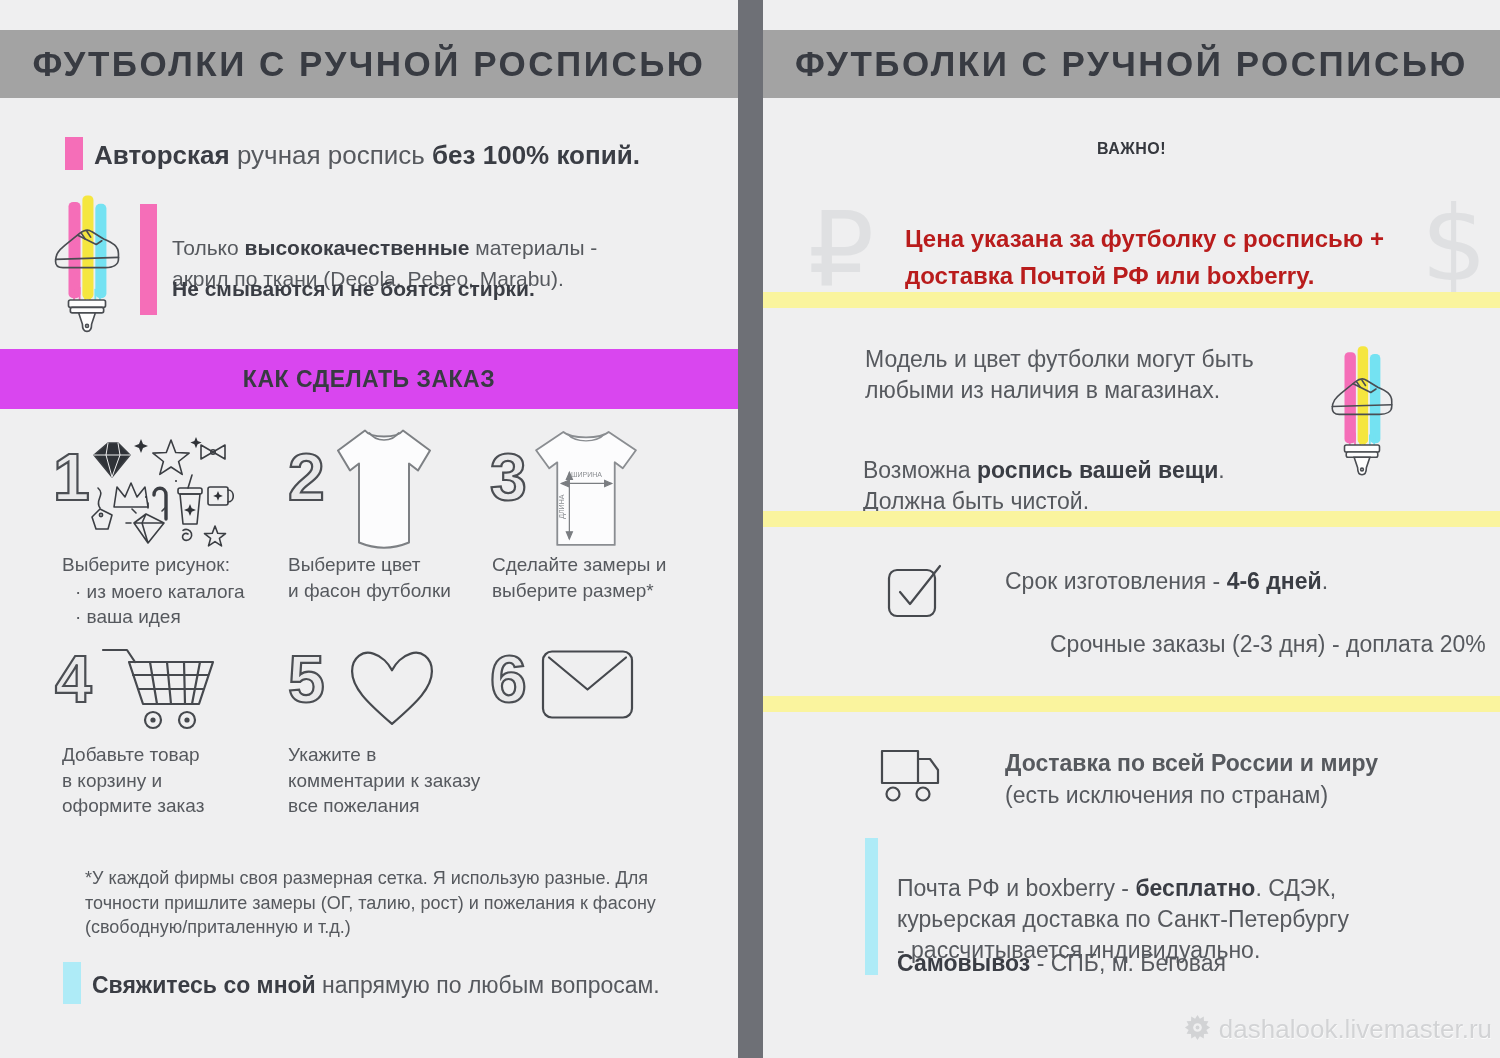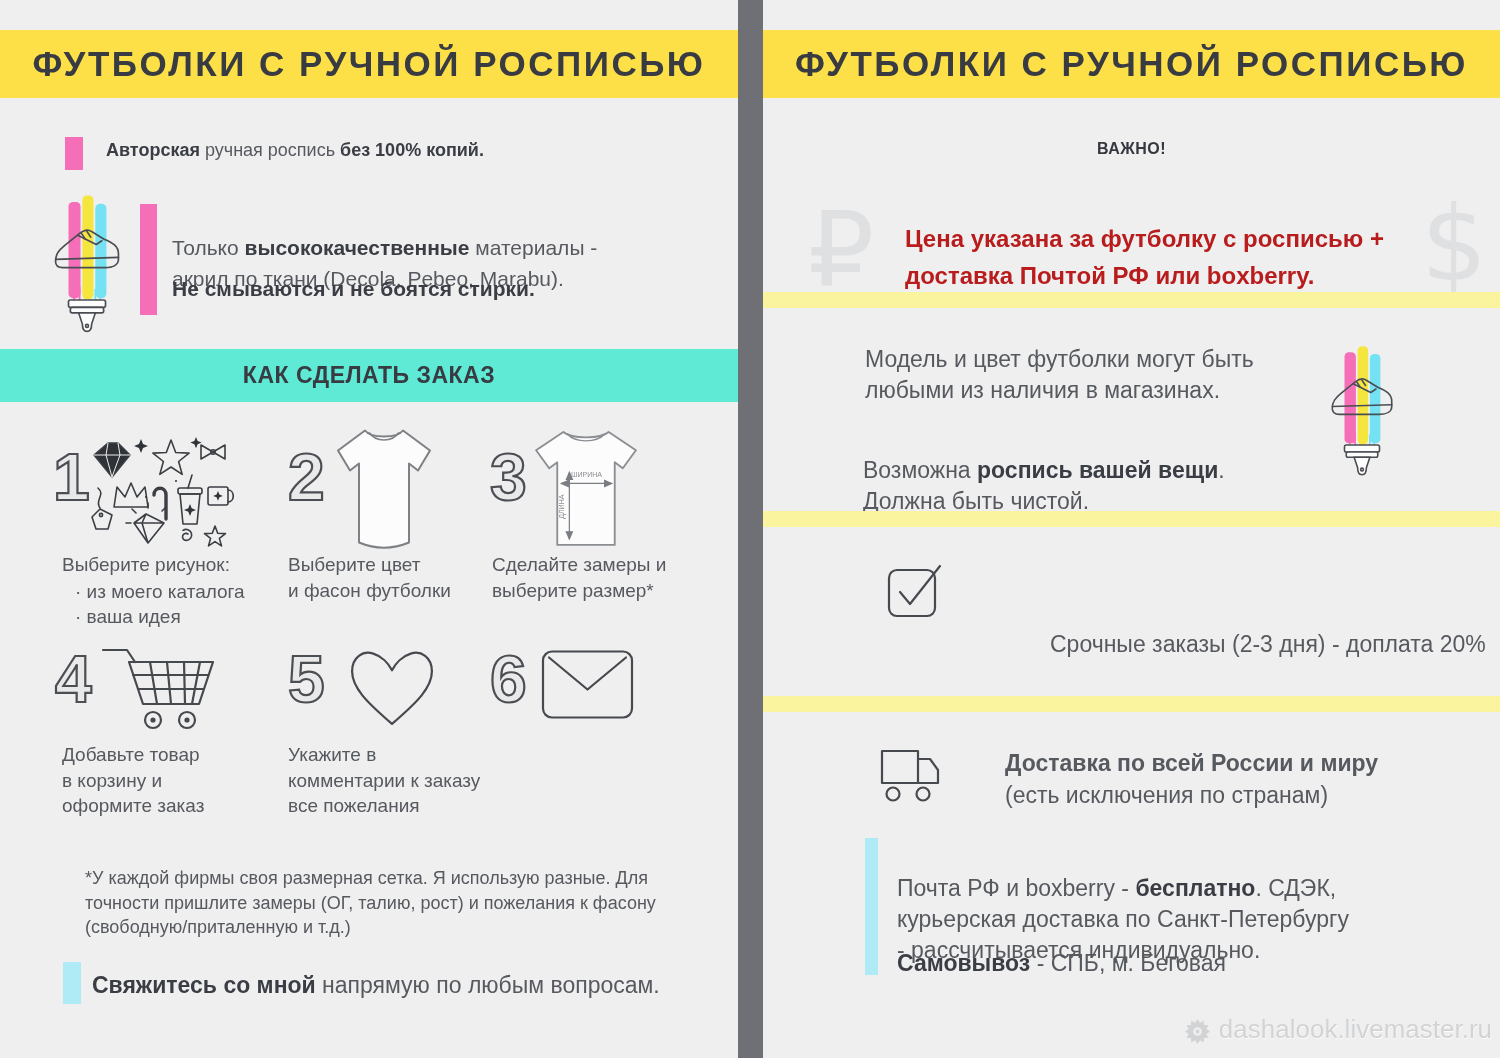--- a/index.html
+++ b/index.html
@@ -9,37 +9,37 @@
     background:#efeff0;
     font-family:"Liberation Sans","DejaVu Sans",sans-serif;
     color:#56595e;
   }
   .panel{position:absolute;top:0;height:100%;}
   .panel-left{left:0;width:738px;}
   .panel-right{left:763px;width:737px;}
   .divider{position:absolute;left:738px;top:0;width:25px;height:100%;background:#6e7076;}
 
   .banner{
-    position:absolute;left:0;right:0;top:30px;height:68px;background:#fde047;
+    position:absolute;left:0;right:0;top:30px;height:68px;background:#a3a3a3;
     display:flex;align-items:center;justify-content:center;
     font-size:35px;font-weight:600;letter-spacing:2.5px;color:#383b42;
   }
   .abs{position:absolute;}
   .pre{white-space:pre-line;}
   .chip{position:absolute;background:#f56eb8;}
   .chip-cyan{background:#aeebf7;}
   .dark{color:#3a3d44;font-weight:700;}
   .gray{color:#56595e;font-weight:400;}
 
-  .intro-text{left:106px;top:140px;font-size:18px;color:#45484e;}
+  .intro-text{left:94px;top:140px;font-size:26px;color:#45484e;}
   .para1{left:172px;top:201px;font-size:21px;line-height:31px;color:#56595e;}
   .para2{left:172px;top:277px;font-size:21px;font-weight:700;color:#3a3d44;}
 
   .section-band{
-    position:absolute;left:0;right:0;top:349px;height:53px;background:#5eead4;
+    position:absolute;left:0;right:0;top:349px;height:60px;background:#d946ef;
     display:flex;align-items:center;justify-content:center;
     font-size:23px;font-weight:700;color:#383b42;letter-spacing:0.5px;
   }
   .thin-band{position:absolute;left:0;right:0;height:16px;background:#faf49e;}
 
   .step-number{
     position:absolute;font-size:66px;line-height:1;font-weight:700;
     color:#e9e9ea;-webkit-text-stroke:2.2px #4b4e53;
   }
   .caption{position:absolute;font-size:19px;line-height:25.5px;color:#56595e;}
@@ -47,21 +47,21 @@
 
   .footnote{left:85px;top:866px;font-size:18px;line-height:24.5px;color:#56595e;}
   .contact-text{left:92px;top:972px;font-size:23px;}
 
   .important{left:0;right:0;top:140px;text-align:center;font-size:16px;font-weight:700;color:#35383e;letter-spacing:0.5px;}
   .price{left:142px;top:220px;font-size:24px;line-height:37px;font-weight:700;color:#b91c1c;}
   .currency{font-family:"DejaVu Sans","Liberation Sans",sans-serif;font-size:104px;line-height:1;color:#dfe0e2;font-weight:400;}
   .rtext{font-size:23px;line-height:31px;color:#56595e;}
 
   .watermark{
-    position:absolute;right:8px;top:1014px;display:flex;align-items:flex-end;gap:8px;
+    position:absolute;right:8px;top:1014px;display:flex;align-items:flex-start;gap:8px;
     font-size:26px;color:#d2d3d5;text-shadow:0.5px 0.5px 0 #fbfbfb;
   }
   svg{display:block;}
   .icon-stroke{stroke:#46494e;fill:none;stroke-width:2.2;stroke-linecap:round;stroke-linejoin:round;}
 </style>
 </head>
 <body>
 
 <div class="canvas">
 
@@ -281,20 +281,23 @@
     </svg>
 
     <div class="thin-band" style="top:511px;"></div>
 
     <svg class="abs" style="left:123px;top:560px;" width="60" height="62" viewBox="0 0 60 62">
       <g class="icon-stroke">
         <rect x="3" y="10" width="46" height="46" rx="8"></rect>
         <path d="M14,32 L24,44 L54,6"></path>
       </g>
     </svg>
+    <div class="abs rtext" style="left:242px;top:566px;">
+      <span>Срок изготовления - </span><span class="dark">4-6 дней</span><span>.</span>
+    </div>
     <div class="abs rtext" style="left:242px;top:629px;margin-left:45px;">Срочные заказы (2-3 дня) - доплата 20%</div>
 
     <div class="thin-band" style="top:696px;"></div>
 
     <svg class="abs" style="left:117px;top:745px;" width="66" height="58" viewBox="0 0 66 58">
       <g class="icon-stroke" stroke-width="2">
         <rect x="2" y="6" width="36" height="32"></rect>
         <path d="M38,14 H50 L58,25 V38 H38"></path>
         <circle cx="13" cy="49" r="6.5"></circle>
         <circle cx="43" cy="49" r="6.5"></circle>

